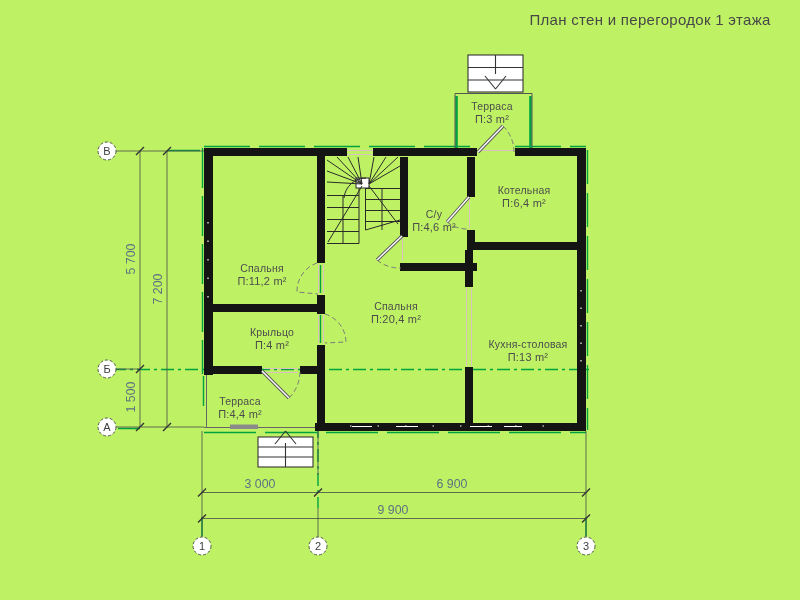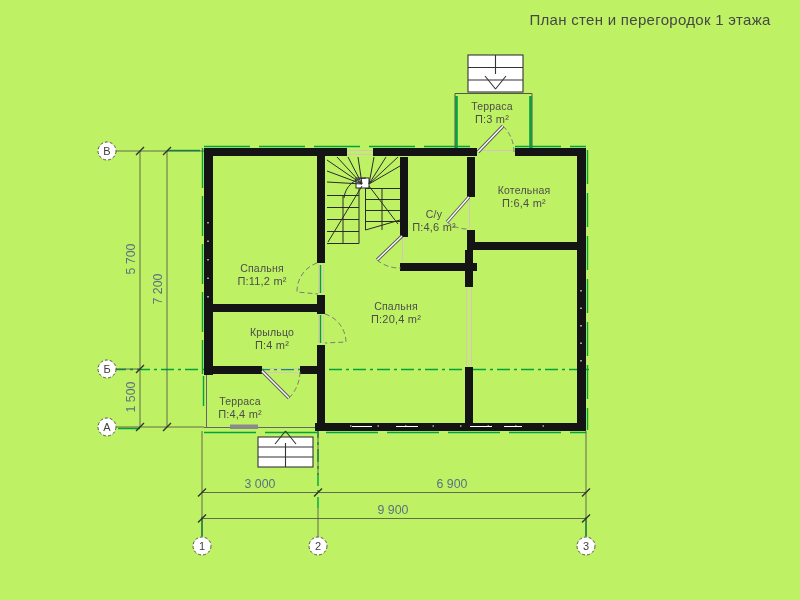--- a/index.html
+++ b/index.html
@@ -173,20 +173,24 @@
     <div class="area">П:11,2 m²</div>
   </div>
   <div class="lbl" style="left:396px;top:313px">
     <div>Спальня</div>
     <div class="area">П:20,4 m²</div>
   </div>
   <div class="lbl" style="left:272px;top:339px">
     <div>Крыльцо</div>
     <div class="area">П:4 m²</div>
   </div>
+  <div class="lbl" style="left:528px;top:351px">
+    <div>Кухня-столовая</div>
+    <div class="area">П:13 m²</div>
+  </div>
   <div class="lbl" style="left:240px;top:408px">
     <div>Терраса</div>
     <div class="area">П:4,4 m²</div>
   </div>
 
   <div class="dim v" style="left:130px;top:259px">5 700</div>
   <div class="dim v" style="left:130px;top:397px">1 500</div>
   <div class="dim v" style="left:157px;top:289px">7 200</div>
   <div class="dim" style="left:260px;top:483px">3 000</div>
   <div class="dim" style="left:452px;top:483px">6 900</div>

